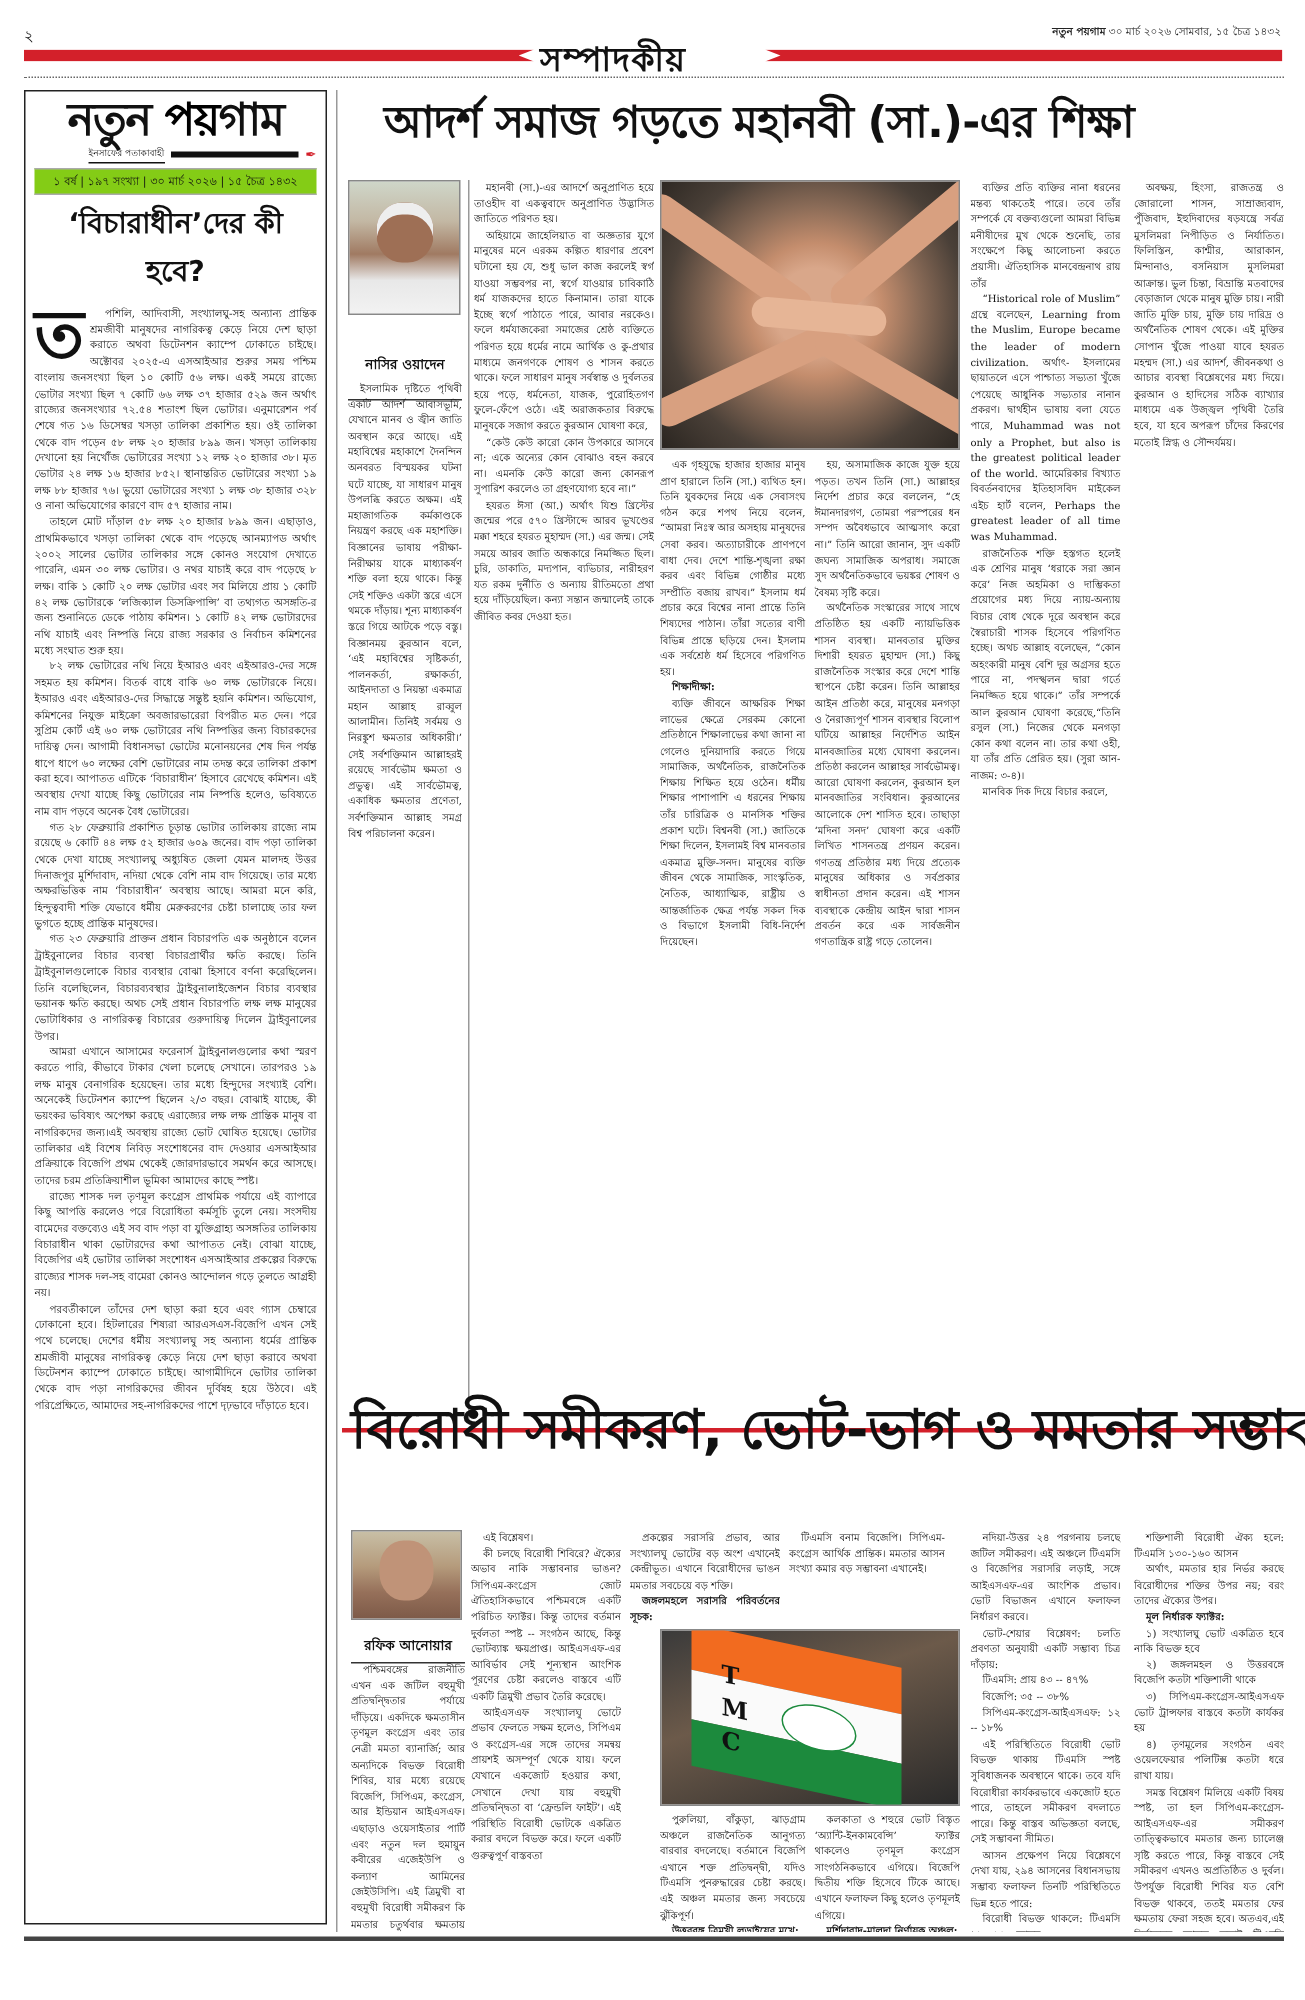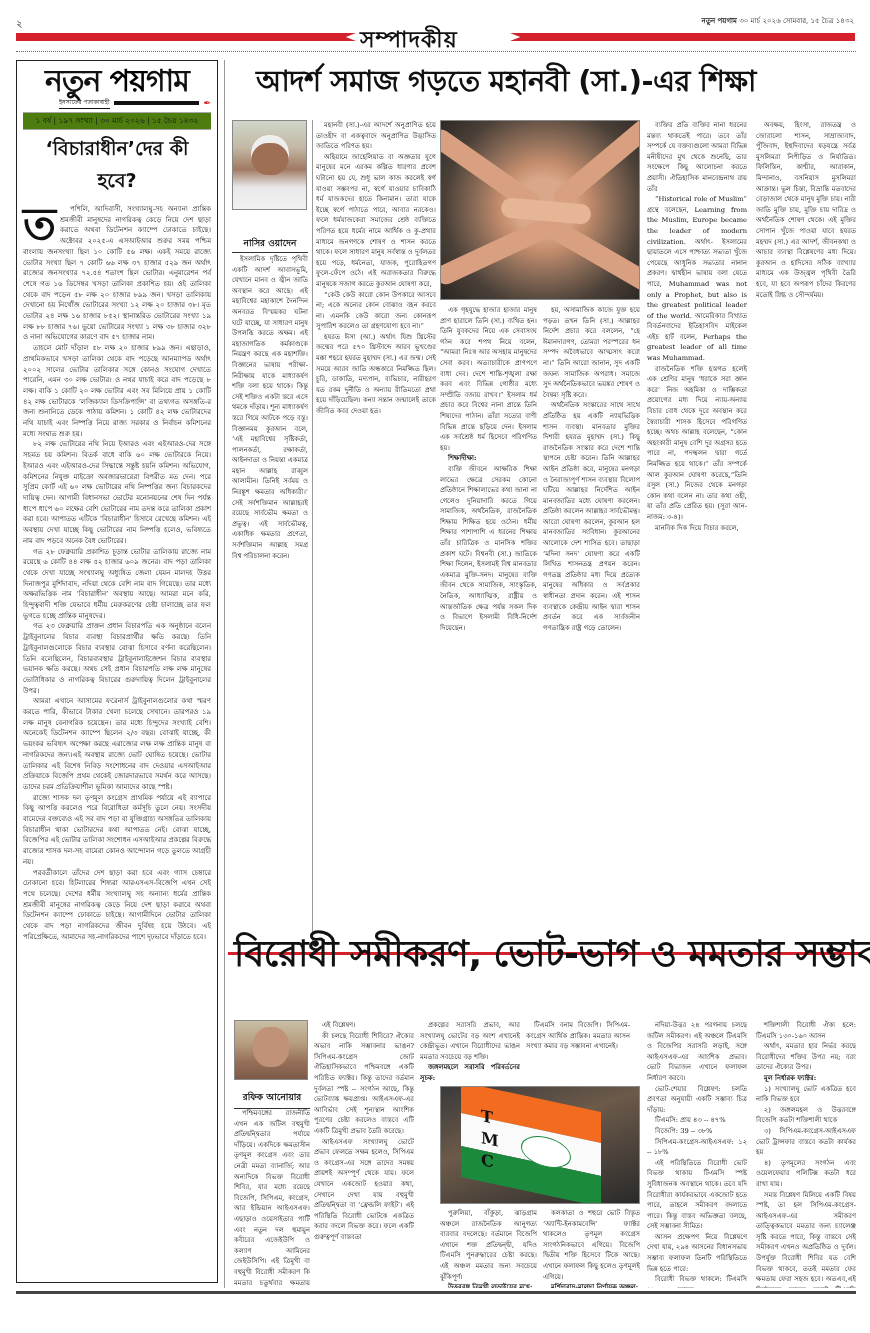--- a/index.html
+++ b/index.html
@@ -17,33 +17,33 @@
   .dotline { position: absolute; left: 16px; top: 51px; width: 840px; border-top: 1px dotted #666; }
 
   
   .left-box { position: absolute; left: 16px; top: 60px; width: 202px; height: 1223px; border: 1.5px solid #222; padding: 4px 6px; overflow: hidden; }
   .logo { font-family: "DejaVu Sans", sans-serif; font-size: 30px; font-weight: 900; letter-spacing: -1px; line-height: 32px; text-align: center; color: #111; }
   .logo .red { color: #000000; margin-top: 40px; }
   .logo-tag { display: flex; align-items: center; gap: 4px; margin: 0 0 2px 36px; }
   .logo-tag span { font-size: 6px; border-bottom: 1px solid #111; }
   .logo-tag .bar { flex: 1; height: 4px; background: #111; }
   .logo-tag .pen { color: #d3202a; font-size: 9px; }
-  .issue-line { font-size: 7.5px; text-align: center; background: #4d7c0f; border-top: 1px solid #aaa; border-bottom: 1px solid #aaa; padding: 2px 0; margin: 3px 0 4px; }
+  .issue-line { font-size: 7.5px; text-align: center; background: #84cc16; border-top: 1px solid #aaa; border-bottom: 1px solid #aaa; padding: 2px 0; margin: 3px 0 4px; }
   .left-headline { font-size: 19px; font-weight: bold; text-align: center; margin: 2px 0 6px; font-family: "DejaVu Sans", sans-serif; }
   .body-text { font-size: 6.9px; line-height: 10.7px; text-align: justify; }
   .body-text p { text-indent: 10px; }
   .dropcap { float: left; font-size: 44px; line-height: 40px; margin: 0 4px 0 0; font-weight: bold; }
 
   .vrule { position: absolute; width: 0; border-left: 1px solid #999; }
 
   
   .main-headline { position: absolute; left: 228px; top: 62px; width: 632px; font-size: 29px; font-weight: bold; line-height: 38px; font-family: "DejaVu Sans", sans-serif; white-space: nowrap; letter-spacing: -0.5px; margin-left: 28px; }
   .author-photo { position: absolute; left: 232px; top: 120px; width: 75px; height: 90px; background: linear-gradient(180deg, #cfd6c9 0%, #c3b8a4 30%, #a07a62 55%, #e8e8e8 75%, #f2f2f2 100%); border: 1px solid #888; }
   .author-photo::after { content: ""; position: absolute; left: 18px; top: 14px; width: 38px; height: 40px; border-radius: 45%; background: #9e6f55; box-shadow: inset 0 8px 0 #eee; }
-  .author-name { position: absolute; left: 232px; top: 236px; width: 76px; text-align: center; font-size: 9px; font-weight: bold; border-bottom: 1px solid #333; padding-bottom: 1px; }
+  .author-name { position: absolute; left: 232px; top: 236px; width: 76px; text-align: center; font-size: 9px; font-weight: bold; border-bottom: 1px solid #333; padding-bottom: 15px; }
   .col { position: absolute; font-size: 6.7px; line-height: 10.6px; text-align: justify; overflow: hidden; }
   .col p { text-indent: 8px; }
   .col .sub { font-weight: bold; text-indent: 8px; }
   .hands-photo { position: absolute; left: 440px; top: 120px; width: 200px; height: 180px; background: radial-gradient(circle at 52% 48%, #d9a78a 0 20%, #c48d6d 32%, #8a6b57 50%, #4a4038 72%, #2a2520 100%); border: 1px solid #888; overflow: hidden; }
   .hands-photo .arm { position: absolute; height: 20px; border-radius: 10px; background: #d8a080; transform-origin: center; }
   .red-rule { position: absolute; left: 228px; top: 952px; width: 632px; height: 3px; background: #d3202a; }
 
   
   .second-headline { position: absolute; left: 234px; top: 937px; width: 626px; font-size: 36px; font-weight: bold; line-height: 34px; white-space: nowrap; font-family: "DejaVu Sans", sans-serif; letter-spacing: -0.5px; }
   .author2-photo { position: absolute; left: 234px; top: 1020px; width: 74px; height: 60px; background: linear-gradient(180deg, #c8bfa6 0%, #b59b7c 40%, #96705a 70%, #7d5a48 100%); border: 1px solid #888; }
@@ -186,21 +186,21 @@
 </div>
 <div class="col" style="left:543px; top:1208px; width:97px; height:80px;">
   <p>কলকাতা ও শহুরে ভোট বিস্তৃত ‘অ্যান্টি-ইনকামবেন্সি’ ফ্যাক্টর থাকলেও তৃণমূল কংগ্রেস সাংগঠনিকভাবে এগিয়ে। বিজেপি দ্বিতীয় শক্তি হিসেবে টিকে আছে। এখানে ফলাফল কিছু হলেও তৃণমূলই এগিয়ে।</p>
   <p class="sub">মুর্শিদাবাদ-মালদা নির্ণায়ক অঞ্চল:</p>
 
 </div>
 <div class="col" style="left:647px; top:1020px; width:100px; height:268px;">
   <p>নদিয়া-উত্তর ২৪ পরগনায় চলছে জটিল সমীকরণ। এই অঞ্চলে টিএমসি ও বিজেপির সরাসরি লড়াই, সঙ্গে আইএসএফ-এর আংশিক প্রভাব। ভোট বিভাজন এখানে ফলাফল নির্ধারণ করবে।</p>
   <p>ভোট-শেয়ার বিশ্লেষণ: চলতি প্রবণতা অনুযায়ী একটি সম্ভাব্য চিত্র দাঁড়ায়:</p>
   <p>টিএমসি: প্রায় ৪৩ -- ৪৭%</p>
-  <p>বিজেপি: 39 -- ৩৮%</p>
+  <p>বিজেপি: ৩৫ -- ৩৮%</p>
   <p>সিপিএম-কংগ্রেস-আইএসএফ: ১২ -- ১৮%</p>
   <p>এই পরিস্থিতিতে বিরোধী ভোট বিভক্ত থাকায় টিএমসি স্পষ্ট সুবিধাজনক অবস্থানে থাকে। তবে যদি বিরোধীরা কার্যকরভাবে একজোট হতে পারে, তাহলে সমীকরণ বদলাতে পারে। কিন্তু বাস্তব অভিজ্ঞতা বলছে, সেই সম্ভাবনা সীমিত।</p>
   <p>আসন প্রক্ষেপণ নিয়ে বিশ্লেষণে দেখা যায়, ২৯৪ আসনের বিধানসভায় সম্ভাব্য ফলাফল তিনটি পরিস্থিতিতে ভিন্ন হতে পারে:</p>
   <p>বিরোধী বিভক্ত থাকলে: টিএমসি ১৯০-২২০ আসন</p>
 
 </div>
 <div class="col" style="left:756px; top:1020px; width:100px; height:268px;">
   <p>শক্তিশালী বিরোধী ঐক্য হলে: টিএমসি ১৩০-১৬০ আসন</p>
   <p>অর্থাৎ, মমতার হার নির্ভর করছে বিরোধীদের শক্তির উপর নয়; বরং তাদের ঐক্যের উপর।</p>
   <p class="sub">মূল নির্ধারক ফ্যাক্টর:</p>

